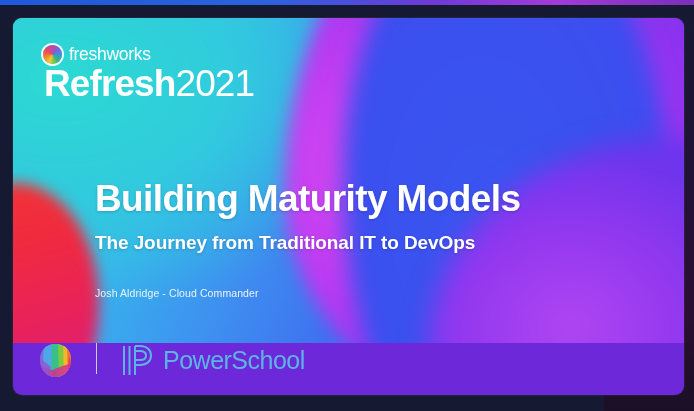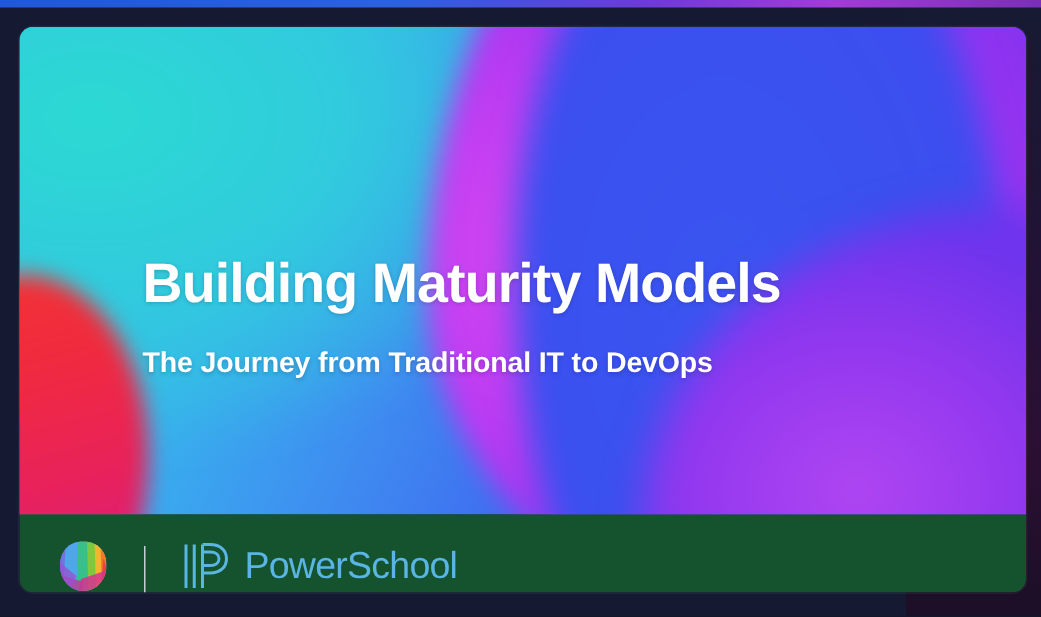--- a/index.html
+++ b/index.html
@@ -149,21 +149,21 @@
     letter-spacing:-0.3px; line-height:1;
   }
   #refresh-row {
     color:#ffffff; line-height:1; white-space:nowrap;
     margin-left:1px;
   }
   #refresh-word { font-size:37px; font-weight:700; letter-spacing:-0.9px; }
   #refresh-year { font-size:37px; font-weight:300; letter-spacing:-0.9px; }
 
   #slide-title {
-    position:absolute; left:82px; top:150px;
+    position:absolute; left:82px; top:160px;
     z-index:4;
     color:#ffffff;
     font-size:37px; font-weight:700;
     letter-spacing:-0.6px; line-height:1.12;
     text-shadow:0 1px 3px rgba(20,20,60,0.22);
   }
   #slide-subtitle {
     position:absolute; left:82px; top:214px;
     z-index:4;
     color:#ffffff;
@@ -177,22 +177,22 @@
     color:#f2f6fb;
     font-size:10.5px; font-weight:400;
     letter-spacing:0.1px;
     opacity:0.96;
   }
 
   
   #footer-bar {
     position:absolute; left:0; bottom:0;
     width:671px; height:52px;
-    background:#14532d;
-    display:flex; align-items:flex-end;
+    background:#6d28d9;
+    display:flex; align-items:flex-start;
     padding-left:26px;
     z-index:5;
   }
   #fw-petal {
     position:relative;
     width:33px; height:35px;
     flex:0 0 auto;
   }
   #fw-petal svg { display:block; width:33px; height:35px; }
 
@@ -223,25 +223,35 @@
   <div id="slide">
 
     <div id="art">
       <div class="teal-glow"></div>
       <div class="swoosh-a"></div>
       <div class="blue-wave"></div>
       <div class="swoosh-b"></div>
       <div class="red-blob"></div>
     </div>
 
+    <div id="brand-lockup">
+      <div id="freshworks-row">
+        <span id="fw-mark-top"></span>
+        <span id="freshworks-word">freshworks</span>
+      </div>
+      <div id="refresh-row">
+        <span id="refresh-word">Refresh</span><span id="refresh-year">2021</span>
+      </div>
+    </div>
 
     <h1 id="slide-title">Building Maturity Models</h1>
 
     <h2 id="slide-subtitle">The Journey from Traditional IT to DevOps</h2>
 
+    <div id="slide-presenter">Josh Aldridge - Cloud Commander</div>
 
     <div id="footer-bar">
 
       <div id="fw-petal">
         <svg viewBox="0 0 66 70" xmlns="http://www.w3.org/2000/svg">
           <defs>
             <clipPath id="petalClip">
               <path d="M33 2 C52 2 64 15 64 34 C64 53 50 68 33 68 C16 68 2 53 2 34 C2 15 14 2 33 2 Z"></path>
             </clipPath>
           </defs>

